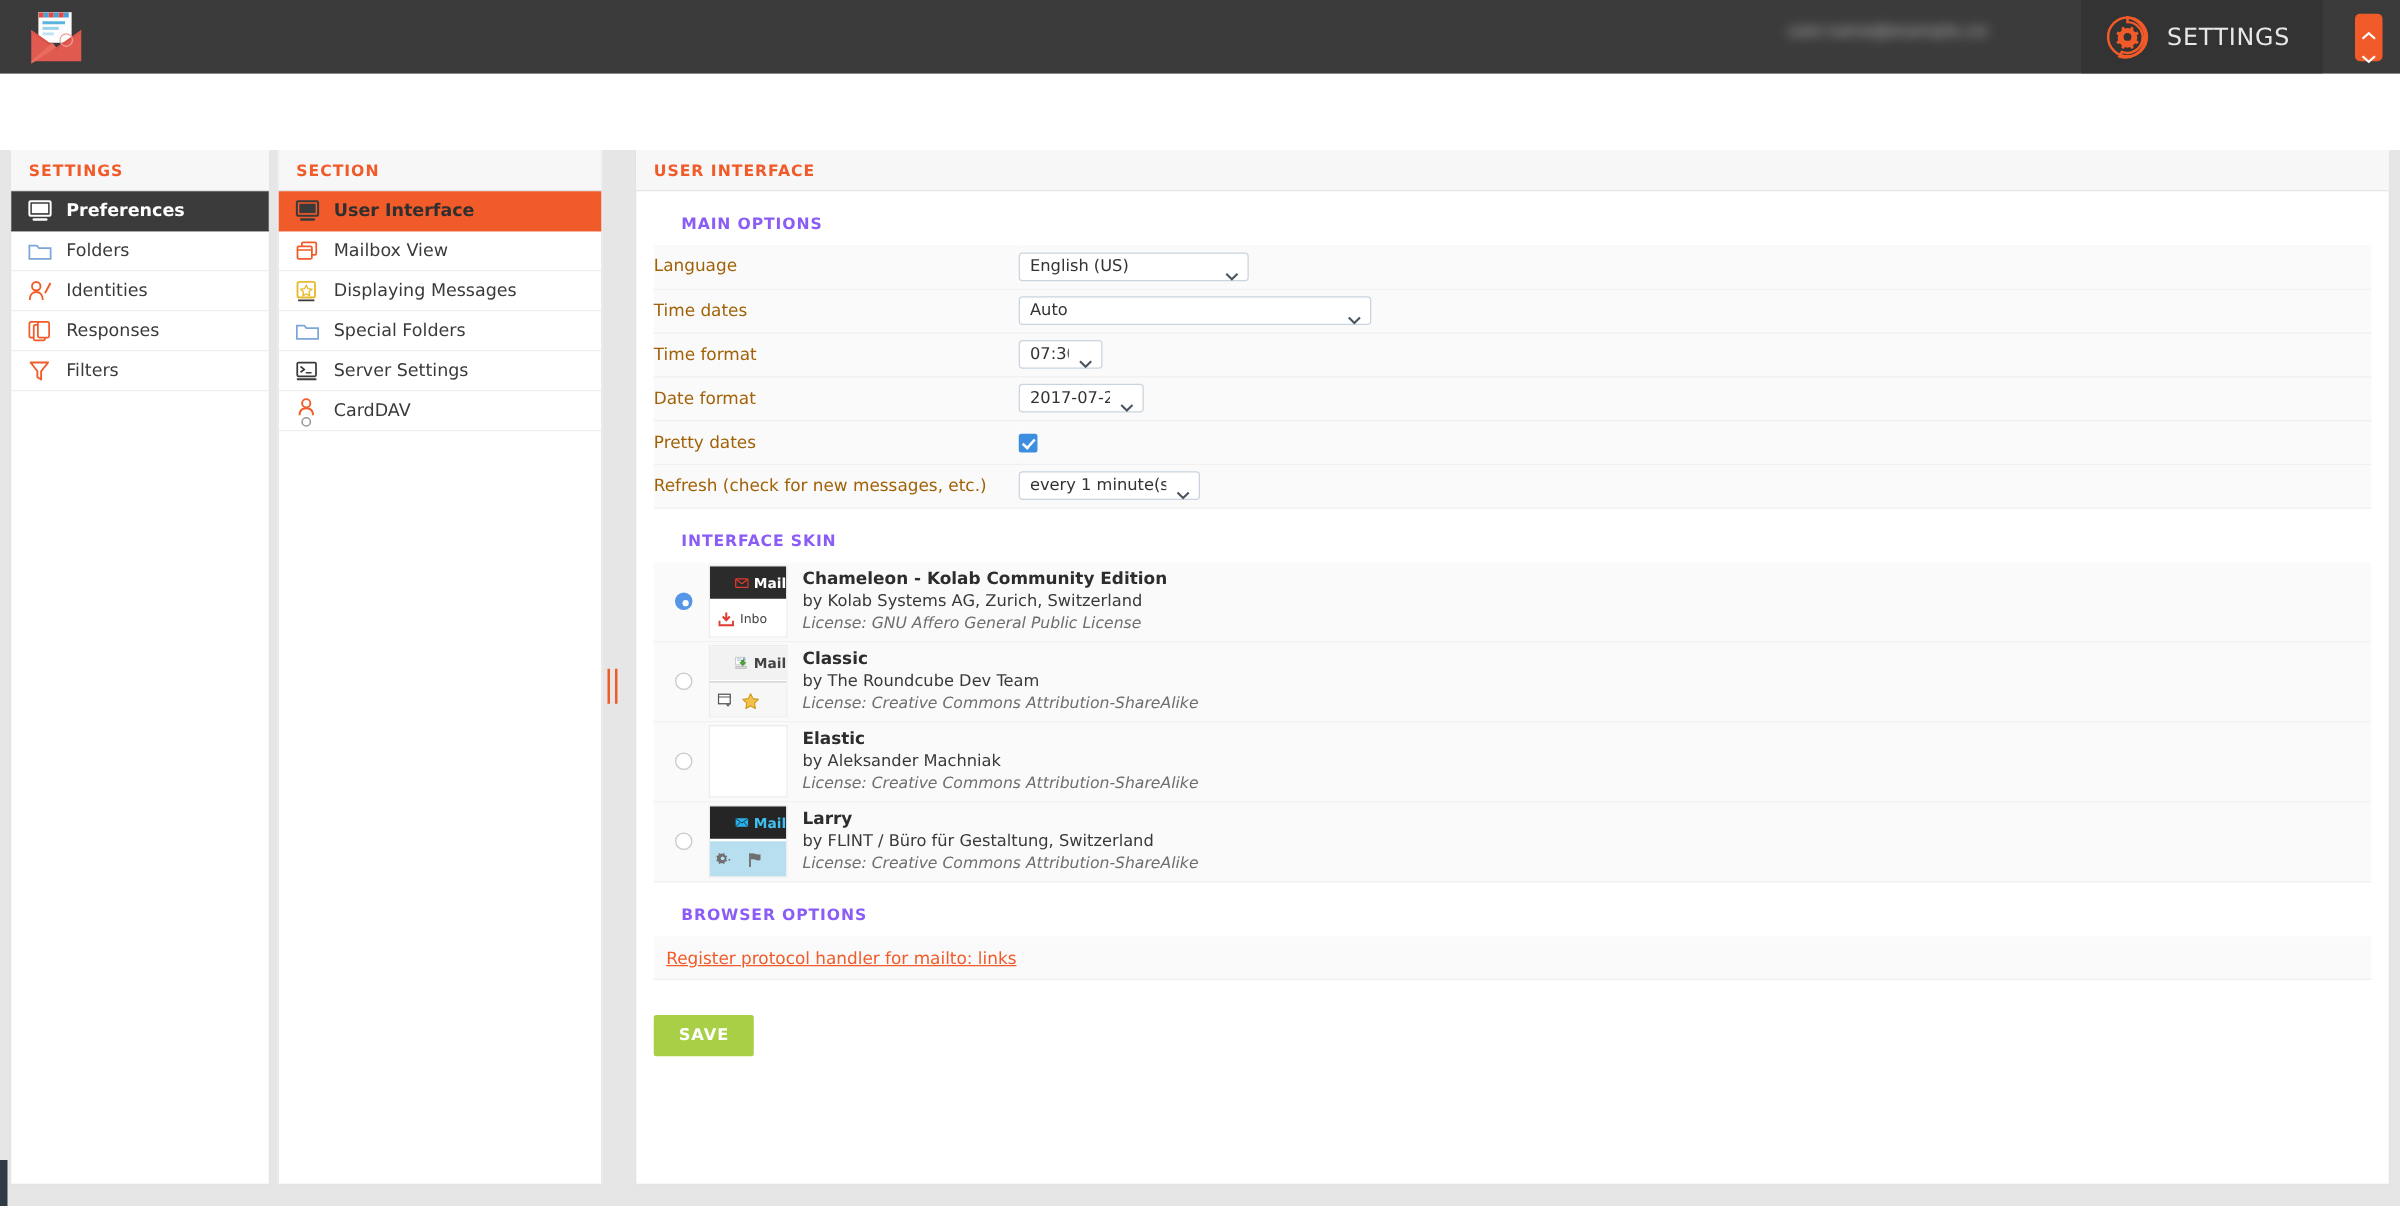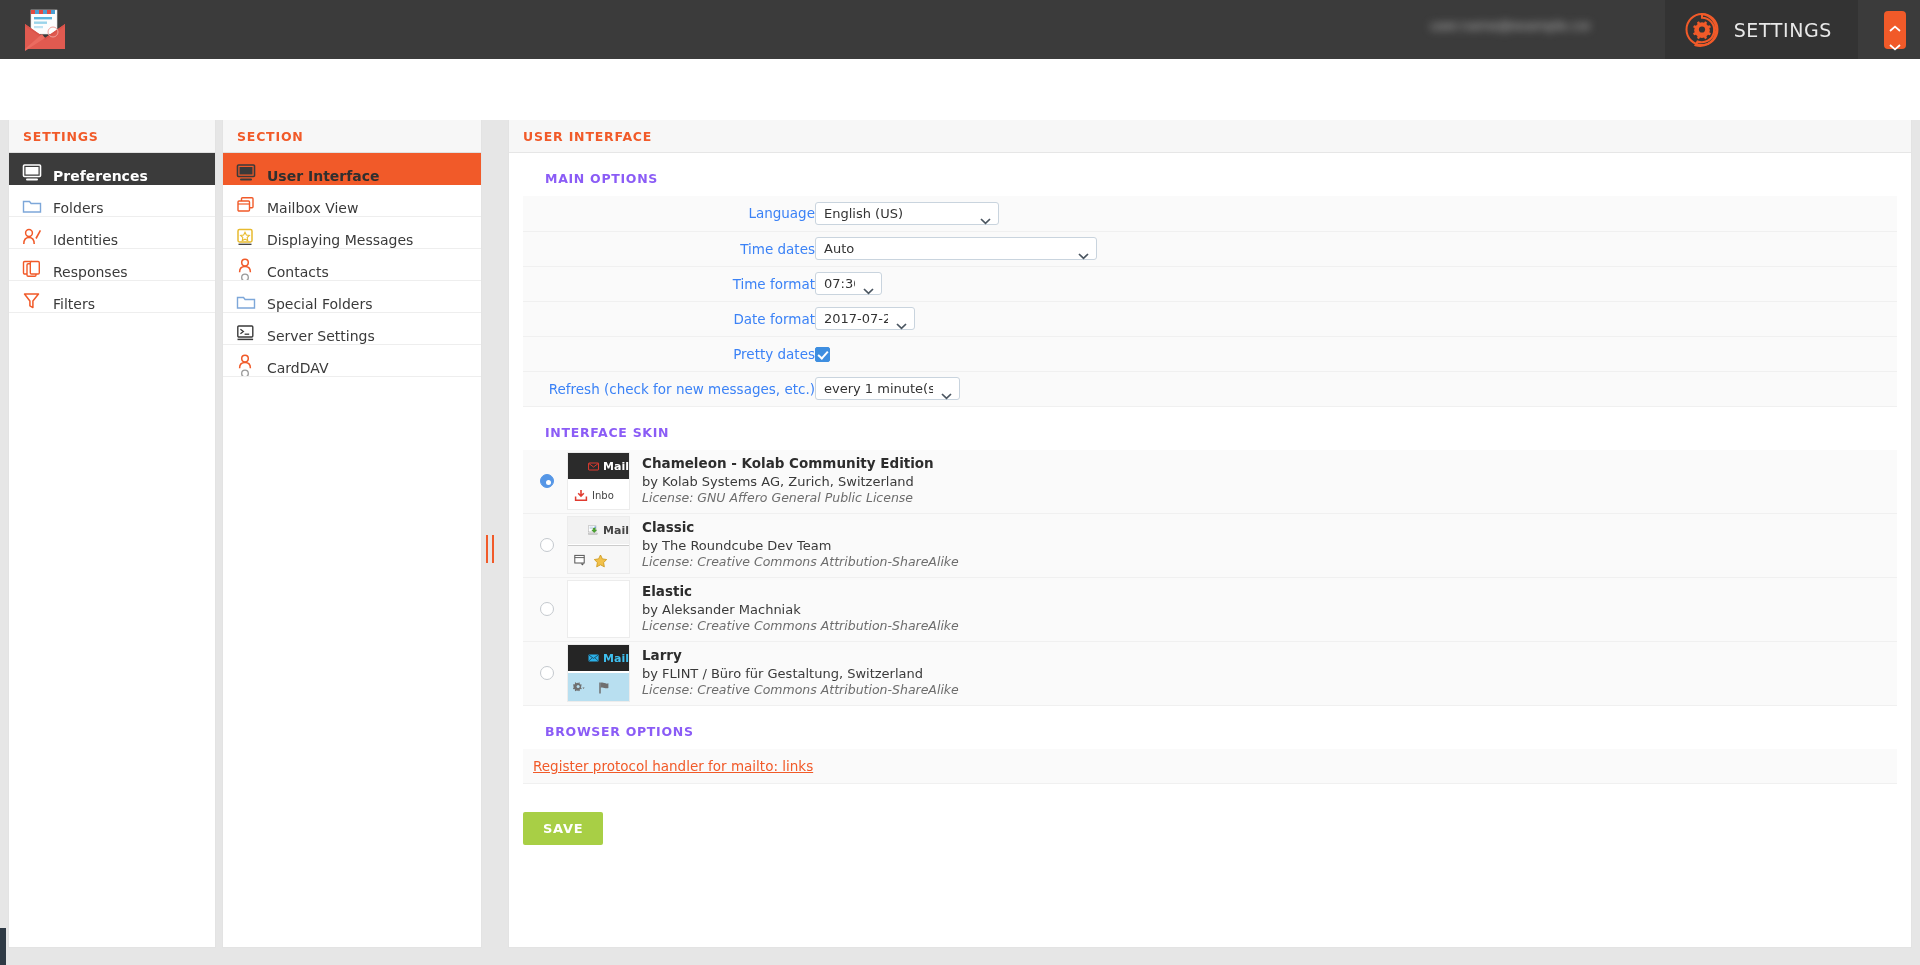--- a/index.html
+++ b/index.html
@@ -69,21 +69,21 @@
   }
   .col-head {
     height: 33px; background: #f7f7f7;
     border-bottom: 1px solid #e0e0e0;
     display: flex; align-items: center;
     padding-left: 14px;
     color: #f15a29; font-size: 12.5px; font-weight: bold;
     letter-spacing: .8px;
   }
   .nav-item {
-    height: 32px; display: flex; align-items: flex-end;
+    height: 32px; display: flex; align-items: center;
     border-bottom: 1px solid #eeeeee;
     padding-left: 12px; cursor: pointer;
     font-size: 14px; color: #3a3a3a;
     overflow: hidden;
   }
   .nav-item .ico {
     width: 22px; height: 22px; flex: 0 0 22px;
     margin-right: 10px;
     display: flex; align-items: center; justify-content: center;
   }
@@ -126,21 +126,21 @@
   .group-title {
     font-size: 12.5px; font-weight: bold; color: #8b5cf6;
     letter-spacing: .7px; padding: 18px 0 10px 4px;
     margin-left: 20px;
   }
   .form-table { width: 1374px; margin-left: 2px; border-collapse: collapse; }
   .form-table tr { border-bottom: 1px solid #f0f0f0; background: #fafafa; }
   .form-table td { padding: 0; height: 35px; vertical-align: middle; }
   .lbl {
     width: 292px; padding-left: 10px;
-    font-size: 13.5px; color: #3b82f6; text-align: right;
+    font-size: 13.5px; color: #a16207;
   }
   .sel {
     -webkit-appearance: none; appearance: none;
     border: 1px solid #c9d4de; border-radius: 3px;
     background: #ffffff;
     height: 23px; font-size: 13px; color: #333333;
     padding: 0 26px 0 8px;
     font-family: "DejaVu Sans", "Liberation Sans", sans-serif;
     cursor: pointer;
   }
@@ -357,30 +357,20 @@
       <svg width="20" height="18" viewBox="0 0 20 18">
         <rect x="2" y="1.5" width="14" height="12.5" rx="1.4" fill="#ffffff" stroke="#e8bb2f" stroke-width="1.5"></rect>
         <path d="M9 4.2 l1.35 2.75 3.05 .45 -2.2 2.15 .52 3.03 -2.72 -1.43 -2.72 1.43 .52 -3.03 -2.2 -2.15 3.05 -.45 Z" fill="none" stroke="#e8bb2f" stroke-width="1.1"></path>
         <path d="M2.5 16.3 h13" stroke="#3a3a3a" stroke-width="1.3"></path>
       </svg>
     </span>
     <span>Displaying Messages</span>
   </div>
 
 
-  <div class="nav-item">
-    <span class="ico">
-      <svg width="20" height="24" viewBox="0 0 20 24" style="margin-top:2px">
-        <circle cx="9" cy="4.6" r="3.3" fill="none" stroke="#f15a29" stroke-width="1.5"></circle>
-        <path d="M3.6 14.2 C3.6 10.2 6.1 8.6 9 8.6 C11.9 8.6 14.4 10.2 14.4 14.2" fill="none" stroke="#f15a29" stroke-width="1.5"></path>
-        <circle cx="9" cy="19.5" r="3.3" fill="none" stroke="#999999" stroke-width="1.3"></circle>
-      </svg>
-    </span>
-    <span>Contacts</span>
-  </div>
 
   <div class="nav-item">
     <span class="ico">
       <svg width="20" height="17" viewBox="0 0 20 17">
         <path d="M1.5 4.5 h6 l1.6 2 h9.4 v8.5 h-17 Z" fill="#ffffff" stroke="#7da7d9" stroke-width="1.4"></path>
       </svg>
     </span>
     <span>Special Folders</span>
   </div>
 

